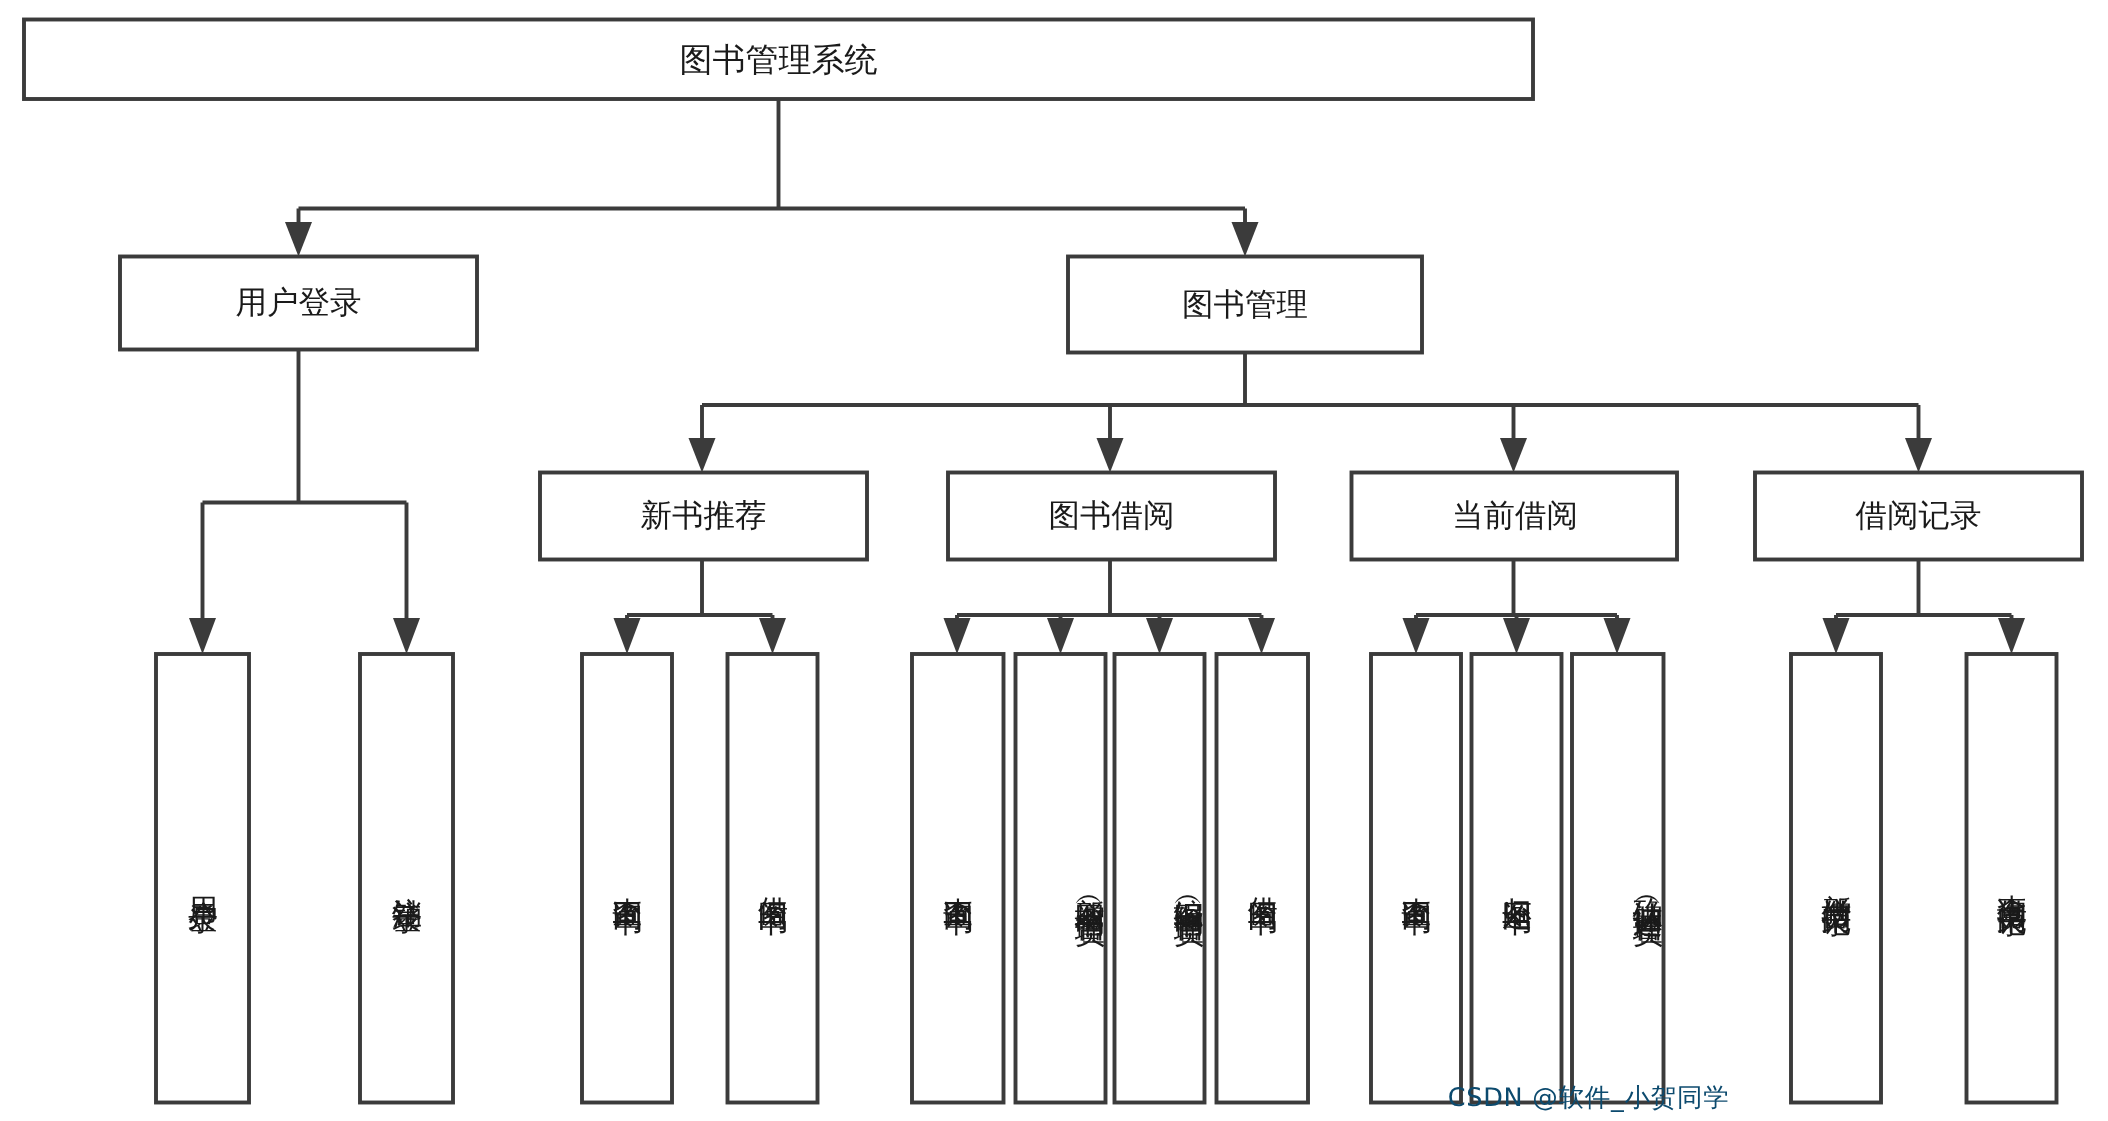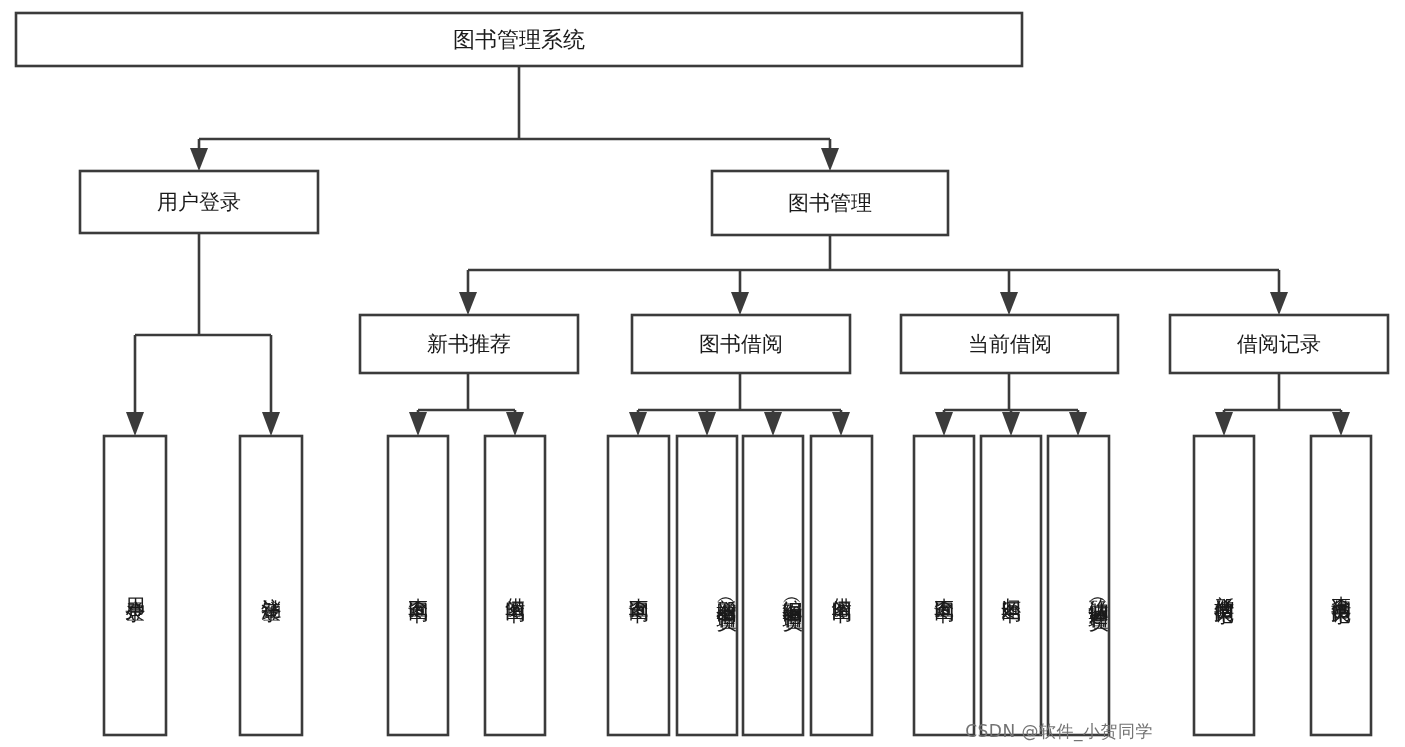--- a/index.html
+++ b/index.html
@@ -74,21 +74,21 @@
     justify-content: center;
     white-space: nowrap;
     pointer-events: none;
   }
   .watermark {
     position: absolute;
     right: 8px;
     bottom: 4px;
     font-family: "DejaVu Sans", "Liberation Sans", sans-serif;
     font-size: 17px;
-    color: #737373;
+    color: #0c4a6e;
     letter-spacing: 0.5px;
     user-select: none;
   }
 </style>
 </head>
 <body>
 
 <div id="diagram-root">
 
   <svg id="tree-svg" viewBox="0 0 1405 747" xmlns="http://www.w3.org/2000/svg">

